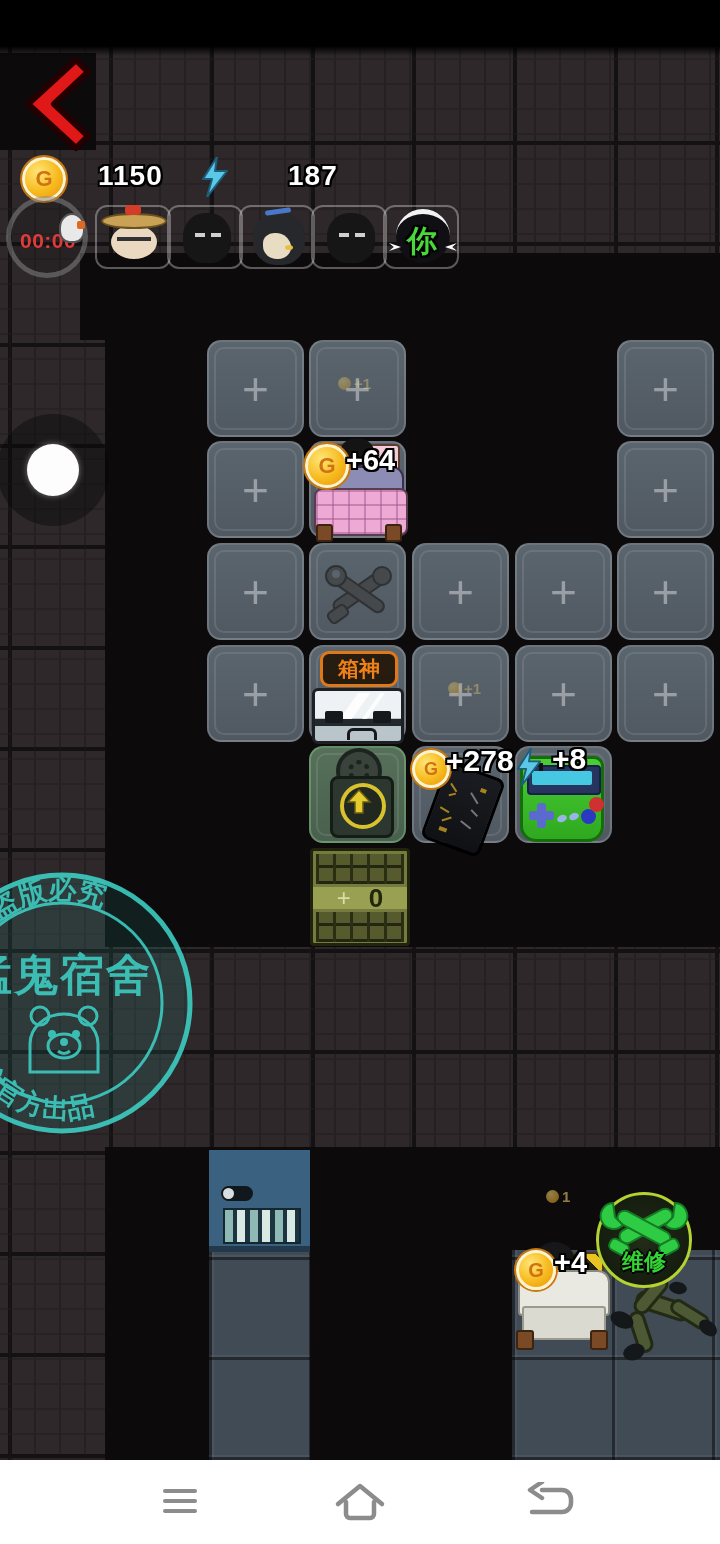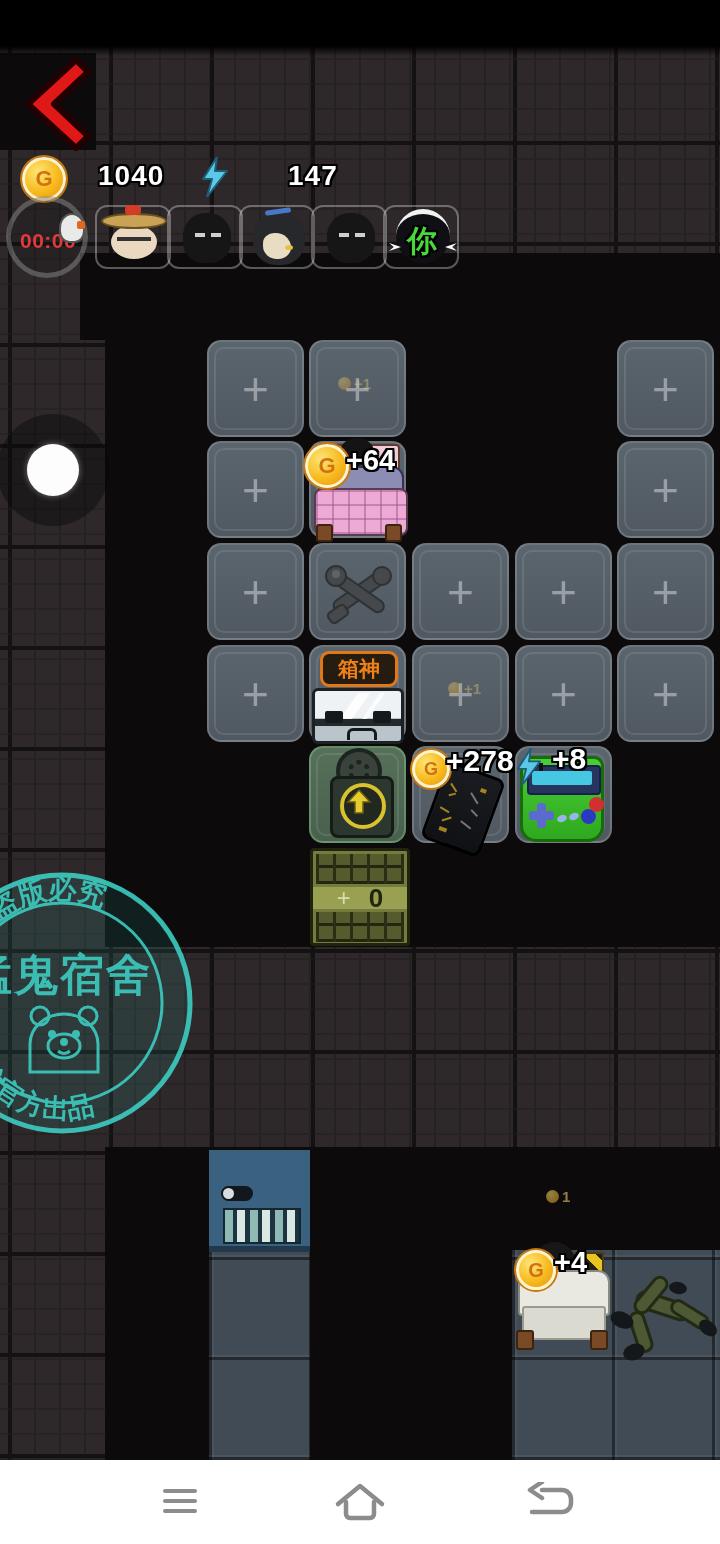--- a/index.html
+++ b/index.html
@@ -154,26 +154,26 @@
   <div class="room" style="left:209px;top:1252px;width:101px;height:208px;"></div>
   <div class="room" style="left:512px;top:1250px;width:208px;height:210px;"></div>
 
   <div class="statusbar"></div>
 
   <svg class="navicon" style="left:14px;top:54px;" width="80" height="104" viewBox="0 0 80 104">
     <path d="M62 6 L14 50 L62 94 L74 82 L40 50 L74 18 Z" fill="#e01818" stroke="#240000" stroke-width="6" stroke-linejoin="round"></path>
   </svg>
 
   <div class="coin" style="left:22px;top:157px;width:38px;height:38px;font-size:22px;">G</div>
-  <div class="otext" style="position:absolute;left:98px;top:160px;font-size:28px;letter-spacing:1px;">1040</div>
+  <div class="otext" style="position:absolute;left:98px;top:160px;font-size:28px;letter-spacing:1px;">1150</div>
 
   <svg class="navicon" style="left:201px;top:157px;" width="28" height="40" viewBox="0 0 28 40">
     <polygon points="16,0 2,22 11,22 6,40 26,14 14,14" fill="#5bc8e8" stroke="#1e5e7a" stroke-width="2" stroke-linejoin="round"></polygon>
   </svg>
-  <div class="otext" style="position:absolute;left:288px;top:160px;font-size:28px;letter-spacing:1px;">147</div>
+  <div class="otext" style="position:absolute;left:288px;top:160px;font-size:28px;letter-spacing:1px;">187</div>
 
   <div class="timerwrap">
     <div class="timertext">00:00</div>
     <div style="position:absolute;left:48px;top:12px;width:22px;height:26px;background:#e9e9e9;border-radius:50% 50% 40% 40%;border:2px solid #555;"></div>
     <div style="position:absolute;left:66px;top:20px;width:8px;height:8px;background:#e06820;border-radius:2px;"></div>
   </div>
 
   <div class="aslot" style="left:95px;">
     <div style="position:absolute;left:14px;top:18px;width:46px;height:34px;background:#ead9c0;border-radius:50%;"></div>
     <div style="position:absolute;left:4px;top:6px;width:66px;height:16px;background:#c9a255;border-radius:50%;border:2px solid #6a5220;box-sizing:border-box;"></div>
@@ -399,20 +399,33 @@
       <rect x="62" y="40" width="40" height="13" rx="6" transform="rotate(32 82 46)"></rect>
     </g>
     <g fill="#15181a">
       <ellipse cx="14" cy="52" rx="12" ry="8" transform="rotate(24 14 52)"></ellipse>
       <ellipse cx="26" cy="84" rx="11" ry="8" transform="rotate(-20 26 84)"></ellipse>
       <ellipse cx="100" cy="60" rx="10" ry="7" transform="rotate(40 100 60)"></ellipse>
       <ellipse cx="70" cy="20" rx="9" ry="6" transform="rotate(10 70 20)"></ellipse>
     </g>
   </svg>
 
+  <div class="repair">
+    <svg width="90" height="62" viewBox="0 0 90 62" style="position:absolute;left:0;top:2px;">
+      <g fill="#2ecc44" stroke="#157a24" stroke-width="2">
+        <rect x="18" y="22" width="58" height="14" rx="7" transform="rotate(-28 47 29)"></rect>
+        <rect x="16" y="24" width="58" height="14" rx="7" transform="rotate(28 45 31)"></rect>
+        <path d="M14 6 a13 13 0 1 0 10 22 l-8 -8 z"></path>
+        <path d="M76 6 a13 13 0 1 1 -10 22 l8 -8 z"></path>
+        <rect x="60" y="44" width="20" height="12" rx="5" transform="rotate(-28 70 50)"></rect>
+        <rect x="10" y="44" width="20" height="12" rx="5" transform="rotate(28 20 50)"></rect>
+      </g>
+    </svg>
+    <div class="lbl">维修</div>
+  </div>
 
   <div class="navbar">
     <div style="position:absolute;left:163px;top:29px;width:34px;height:4px;border-radius:2px;background:#8c8c8c;"></div>
     <div style="position:absolute;left:163px;top:39px;width:34px;height:4px;border-radius:2px;background:#8c8c8c;"></div>
     <div style="position:absolute;left:163px;top:49px;width:34px;height:4px;border-radius:2px;background:#8c8c8c;"></div>
     <svg style="position:absolute;left:334px;top:22px;" width="52" height="40" viewBox="0 0 52 40">
       <path d="M4 22 L26 4 L48 22" fill="none" stroke="#8c8c8c" stroke-width="4.5" stroke-linecap="round" stroke-linejoin="round"></path>
       <path d="M12 20 v12 a4 4 0 0 0 4 4 h20 a4 4 0 0 0 4 -4 v-12" fill="none" stroke="#8c8c8c" stroke-width="4.5" stroke-linecap="round"></path>
     </svg>
     <svg style="position:absolute;left:524px;top:22px;" width="52" height="40" viewBox="0 0 52 40">

